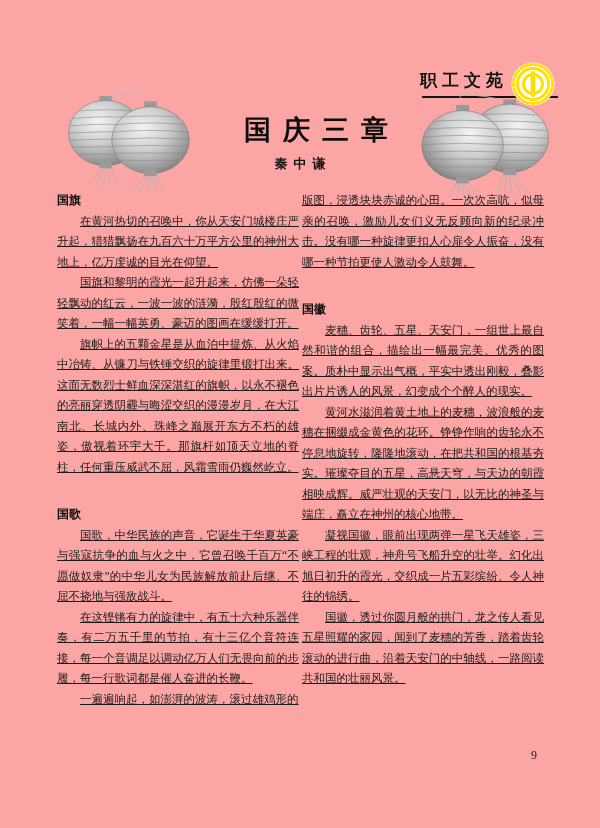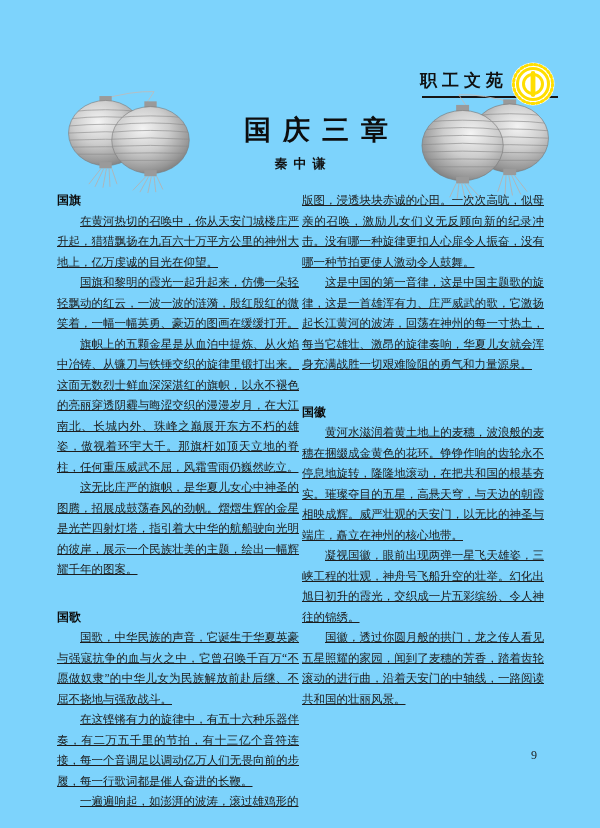--- a/index.html
+++ b/index.html
@@ -1,18 +1,18 @@
 <!DOCTYPE html>
 <html><head>
 <meta charset="utf-8">
 <style>
   html,body { margin:0; padding:0; background:#e8e8e8; }
   .page {
     position:relative; width:600px; height:828px; margin:0 auto;
-    background:#7dd3fc; overflow:hidden;
+    background:#fca5a5; overflow:hidden;
     font-family:"Liberation Serif", serif; color:#1c1c1c;
   }
   
   .header-label {
     position:absolute; top:69px; left:420px; width:92px;
     font-family:"Liberation Sans", sans-serif; font-weight:bold;
     font-size:17px; letter-spacing:5px; color:#101010; white-space:nowrap;
   }
   .header-rule {
     position:absolute; top:96px; left:422px; width:136px; height:2px;
@@ -144,30 +144,29 @@
 
   <div class="title">国庆三章</div>
   <div class="author">秦中谦</div>
 
   <div class="body-cols">
     <div class="col">
       <h3 class="first">国旗</h3>
       <p>在黄河热切的召唤中，你从天安门城楼庄严升起，猎猎飘扬在九百六十万平方公里的神州大地上，亿万虔诚的目光在仰望。</p>
       <p>国旗和黎明的霞光一起升起来，仿佛一朵轻轻飘动的红云，一波一波的涟漪，殷红殷红的微笑着，一幅一幅英勇、豪迈的图画在缓缓打开。</p>
       <p>旗帜上的五颗金星是从血泊中提炼、从火焰中冶铸、从镰刀与铁锤交织的旋律里锻打出来。这面无数烈士鲜血深深湛红的旗帜，以永不褪色的亮丽穿透阴霾与晦涩交织的漫漫岁月，在大江南北、长城内外、珠峰之巅展开东方不朽的雄姿，傲视着环宇大千。那旗杆如顶天立地的脊柱，任何重压威武不屈，风霜雪雨仍巍然屹立。</p>
-      <p>这无比庄严的旗帜，是华夏儿女心中神圣的图腾，招展成鼓荡春风的劲帆。熠熠生辉的金星是光芒四射灯塔，指引着大中华的航船驶向光明的彼岸，展示一个民族壮美的主题，绘出一幅辉耀千年的图案。</p>
       <h3>国歌</h3>
       <p>国歌，中华民族的声音，它诞生于华夏英豪与强寇抗争的血与火之中，它曾召唤千百万“不愿做奴隶”的中华儿女为民族解放前赴后继、不屈不挠地与强敌战斗。</p>
       <p>在这铿锵有力的旋律中，有五十六种乐器伴奏，有二万五千里的节拍，有十三亿个音符连接，每一个音调足以调动亿万人们无畏向前的步履，每一行歌词都是催人奋进的长鞭。</p>
       <p>一遍遍响起，如澎湃的波涛，滚过雄鸡形的</p>
     </div>
     <div class="col">
       <p class="no-indent">版图，浸透块块赤诚的心田。一次次高吭，似母亲的召唤，激励儿女们义无反顾向新的纪录冲击。没有哪一种旋律更扣人心扉令人振奋，没有哪一种节拍更使人激动令人鼓舞。</p>
-      <p>这是中国的第一音律，这是中国主题歌的旋律，这是一首雄浑有力、庄严威武的歌，它激扬起长江黄河的波涛，回荡在神州的每一寸热土，每当它雄壮、激昂的旋律奏响，华夏儿女就会浑身充满战胜一切艰难险阻的勇气和力量源泉。</p>
       <h3>国徽</h3>
+      <p>麦穗、齿轮、五星、天安门，一组世上最自然和谐的组合，描绘出一幅最完美、优秀的图案。质朴中显示出气概，平实中透出刚毅，叠影出片片诱人的风景，幻变成个个醉人的现实。</p>
       <p>黄河水滋润着黄土地上的麦穗，波浪般的麦穗在捆缀成金黄色的花环。铮铮作响的齿轮永不停息地旋转，隆隆地滚动，在把共和国的根基夯实。璀璨夺目的五星，高悬天穹，与天边的朝霞相映成辉。威严壮观的天安门，以无比的神圣与端庄，矗立在神州的核心地带。</p>
       <p>凝视国徽，眼前出现两弹一星飞天雄姿，三峡工程的壮观，神舟号飞船升空的壮举。幻化出旭日初升的霞光，交织成一片五彩缤纷、令人神往的锦绣。</p>
       <p>国徽，透过你圆月般的拱门，龙之传人看见五星照耀的家园，闻到了麦穗的芳香，踏着齿轮滚动的进行曲，沿着天安门的中轴线，一路阅读共和国的壮丽风景。</p>
     </div>
   </div>
 
   <div class="page-number">9</div>
 
 </div>
 

